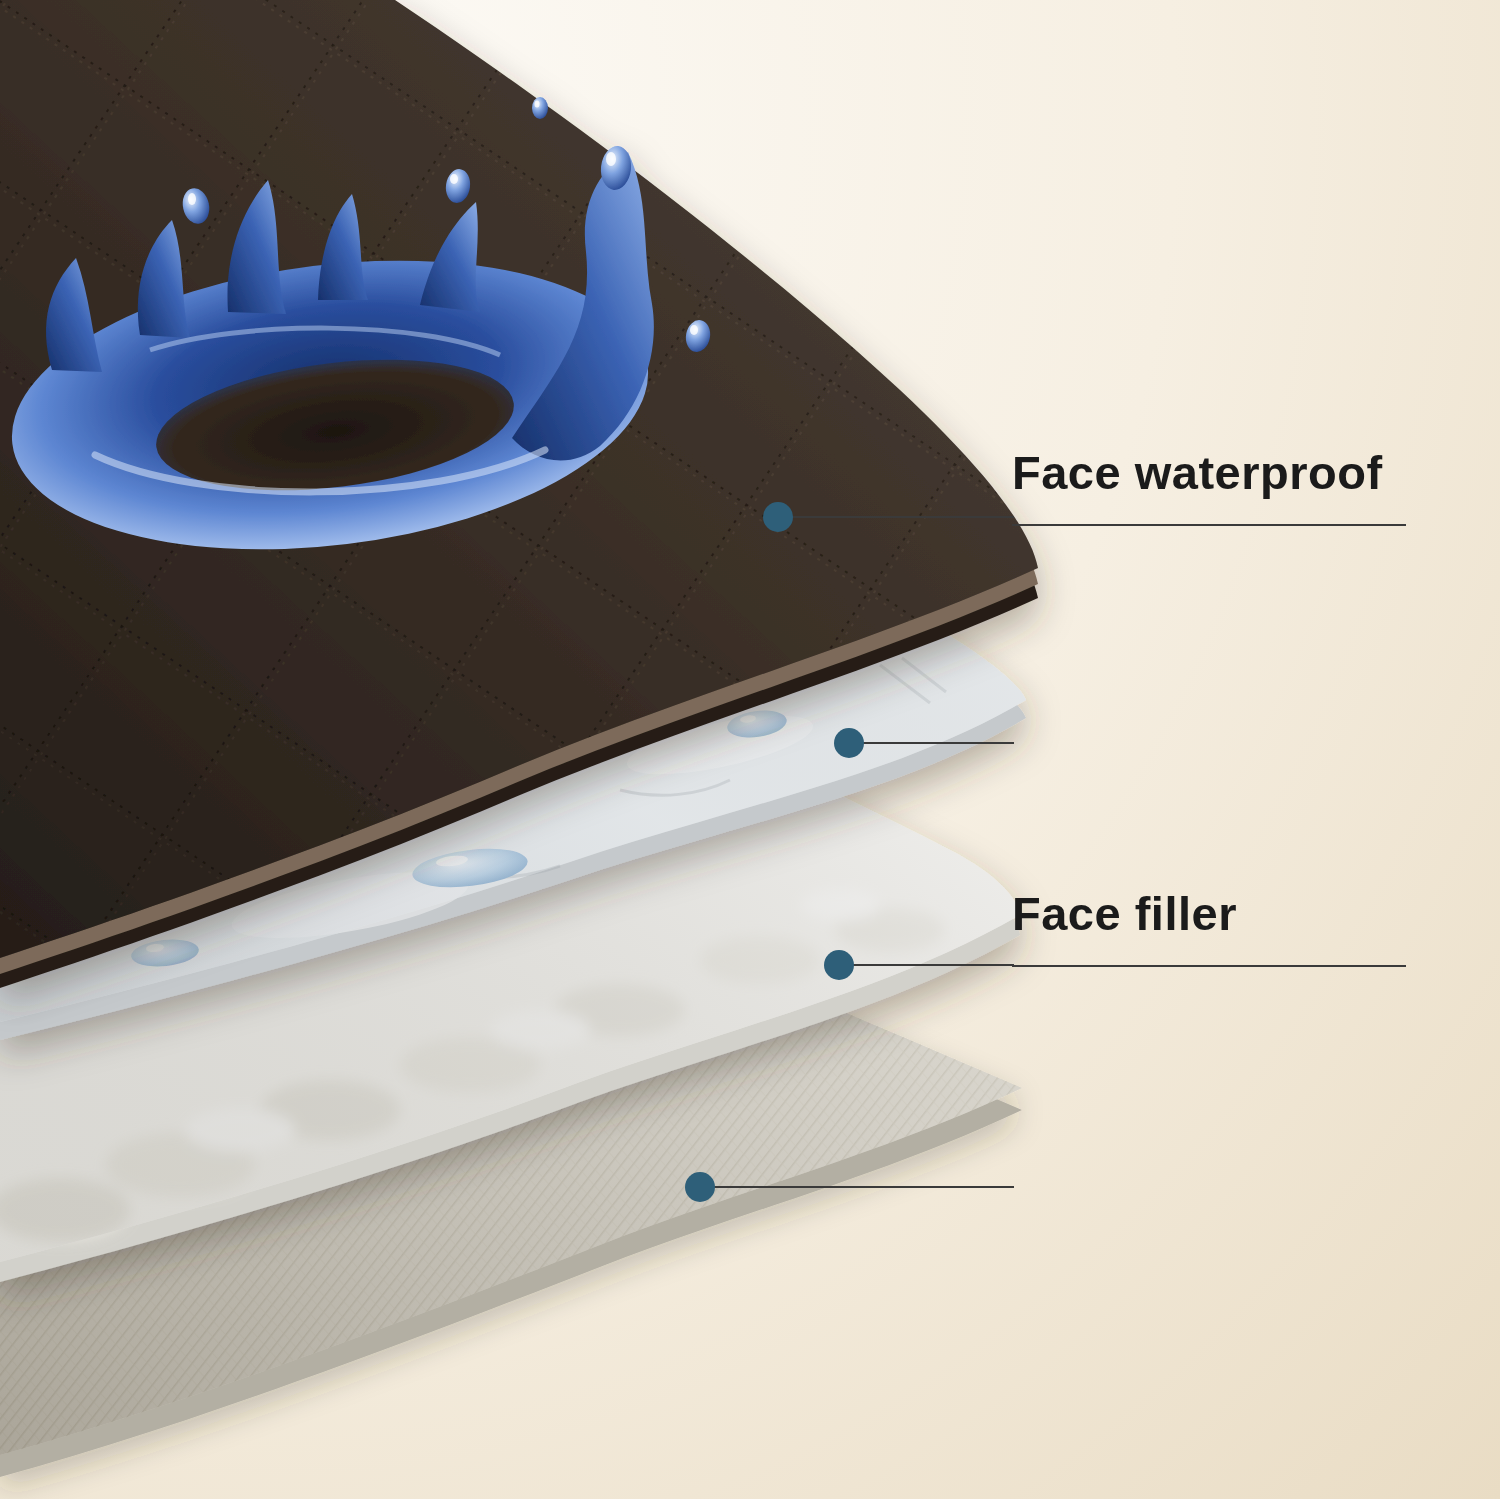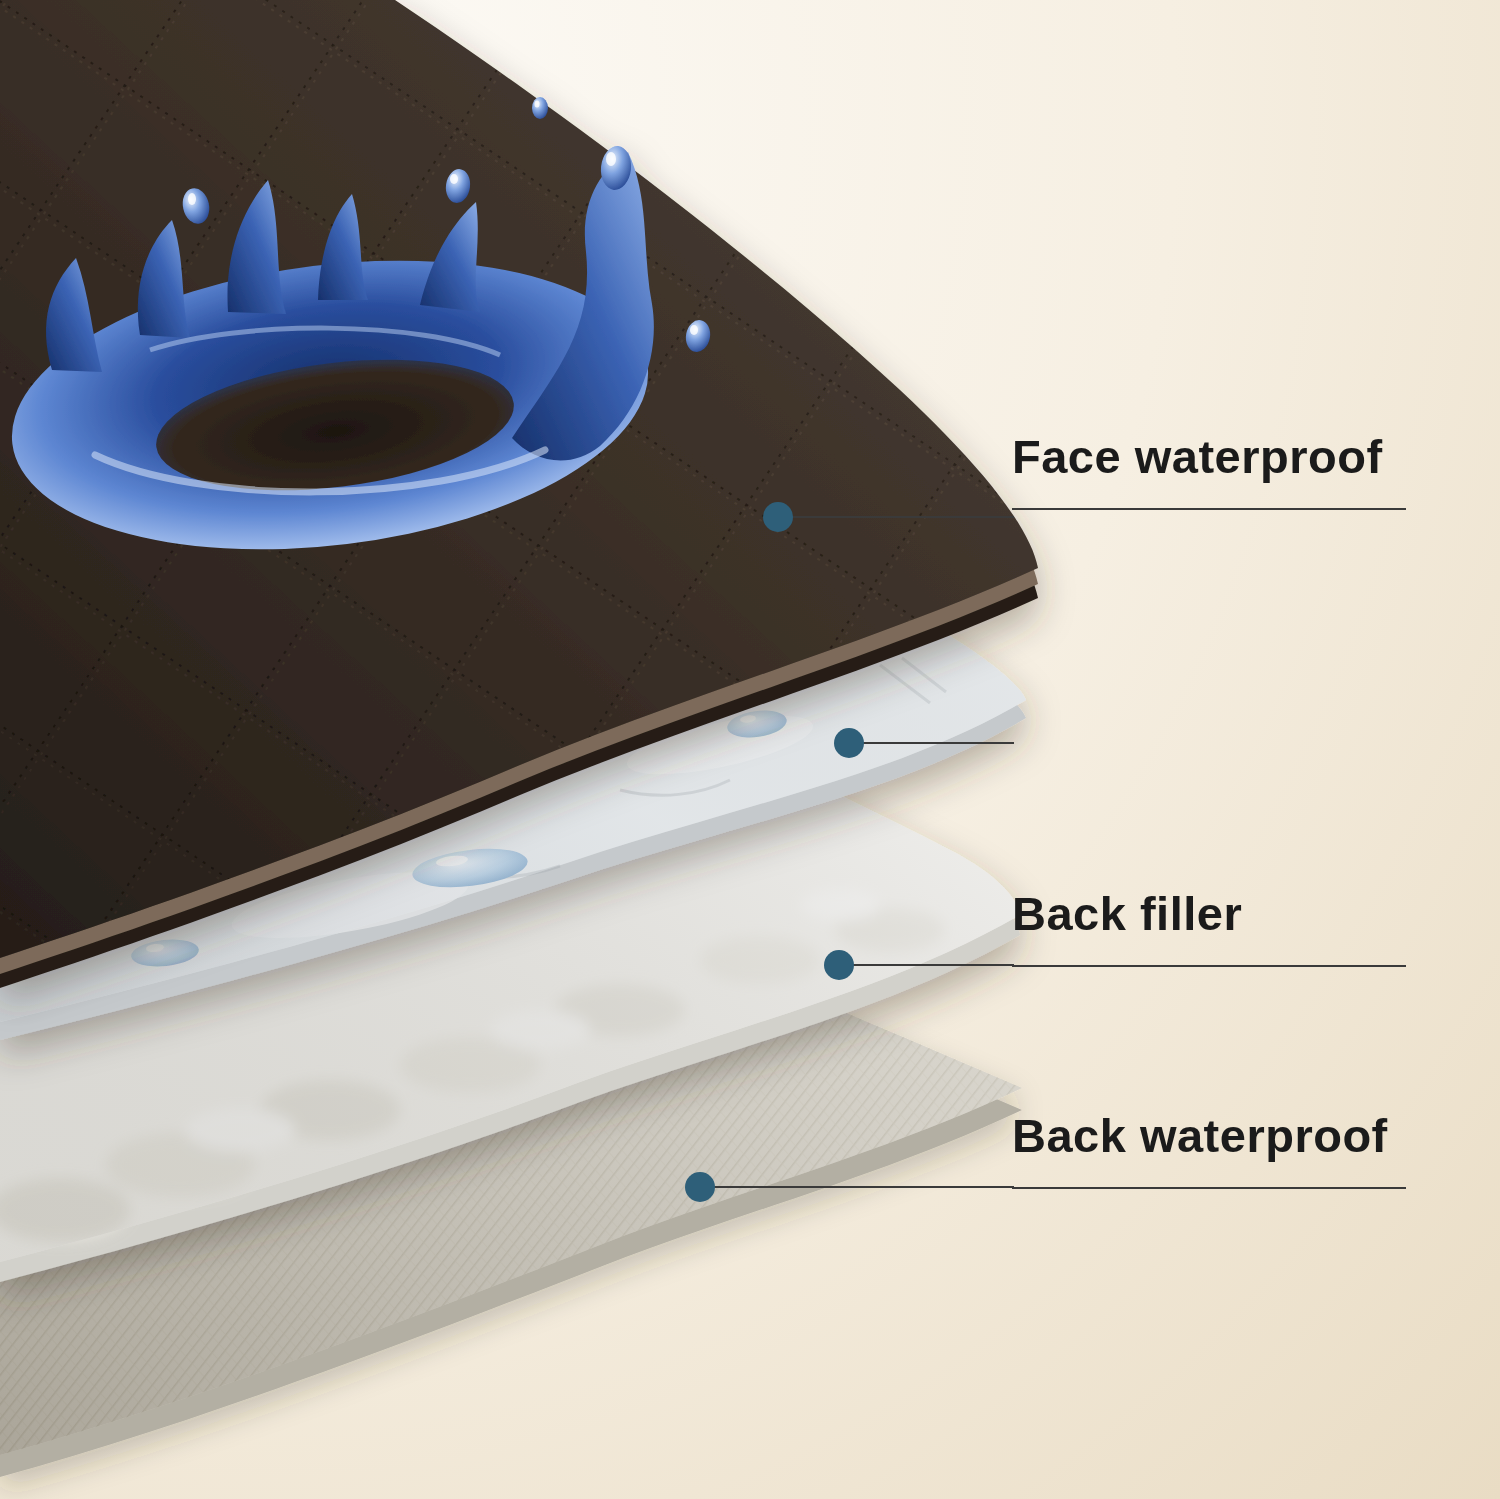--- a/index.html
+++ b/index.html
@@ -18,21 +18,21 @@
   .callout-label{
     position:absolute;
     left:1012px;width:394px;
     border-bottom:2px solid var(--callout-line,#3a3a3a);
     padding-bottom:25px;
     font:700 47px/52px "Liberation Sans",sans-serif;
     color:var(--label-text,#1b1b1b);
     letter-spacing:.5px;
     white-space:nowrap;
   }
-  .c1{top:431px}.c2{top:666px}.c3{top:888px}.c4{top:1110px}
+  .c1{top:447px}.c2{top:666px}.c3{top:888px}.c4{top:1110px}
 
   .cl{stroke:var(--callout-line,#3a3a3a);stroke-width:2;}
   .cd{fill:var(--callout-dot,#2e5f79);}
   .quilt-base{fill:var(--face-layer-brown,#3f332a);}
   .tpu-surface{fill:var(--tpu-layer-white,#eef1f3);}
   .fill-surface{fill:var(--soft-filler-white,#f8f7f4);}
   .weave-base{fill:var(--back-layer-gray,#d9d5ca);}
 </style>
 </head>
 <body>
@@ -206,19 +206,16 @@
 
       <line class="cl" x1="700" y1="1187" x2="1014" y2="1187"></line>
       <circle class="cd" cx="700" cy="1187" r="15"></circle>
     </g>
   </svg>
 
   <div class="callout-label c1">
     <span>Face waterproof</span>
   </div>
   <div class="callout-label c3">
-    <span>Back filler</span>
+    <span>Face filler</span>
   </div>
-  <div class="callout-label c4">
-    <span>Back waterproof</span>
-  </div>
 
 </div>
 
 </body></html>

